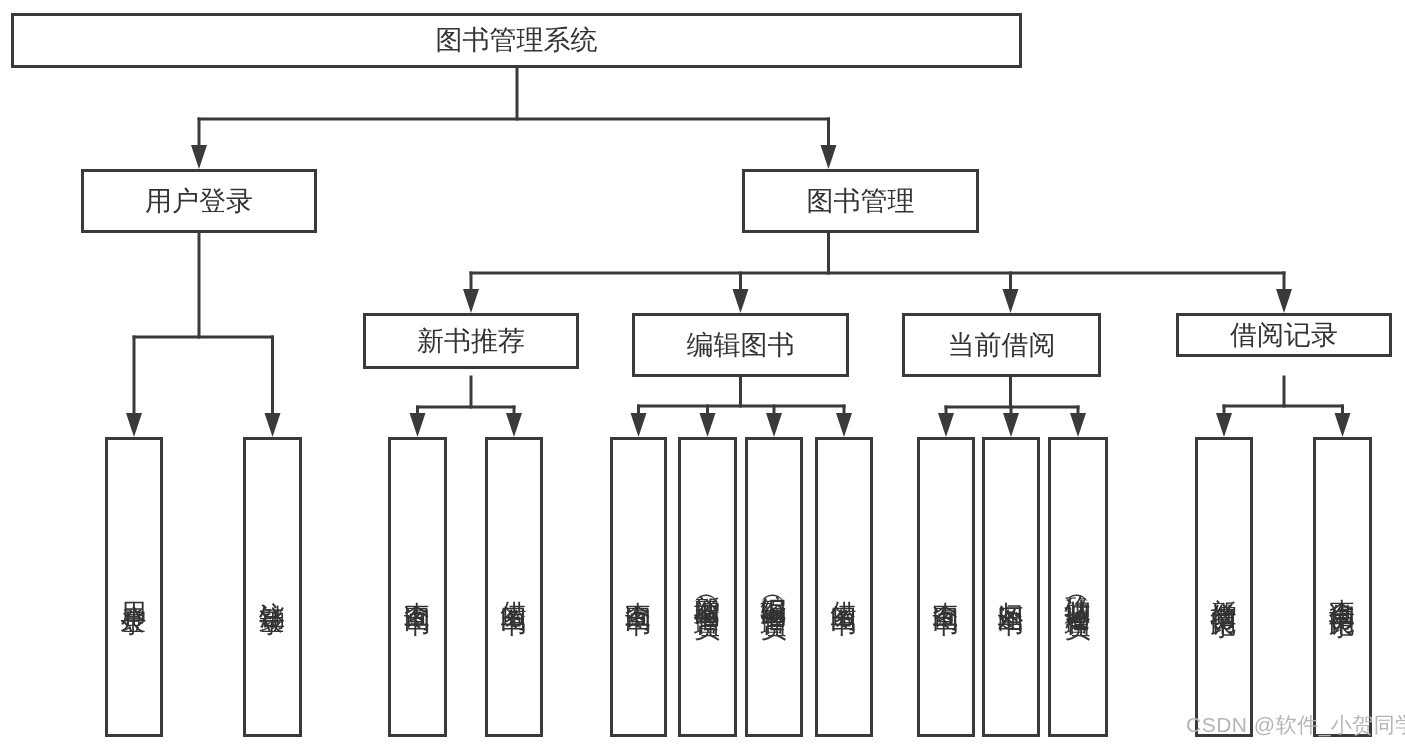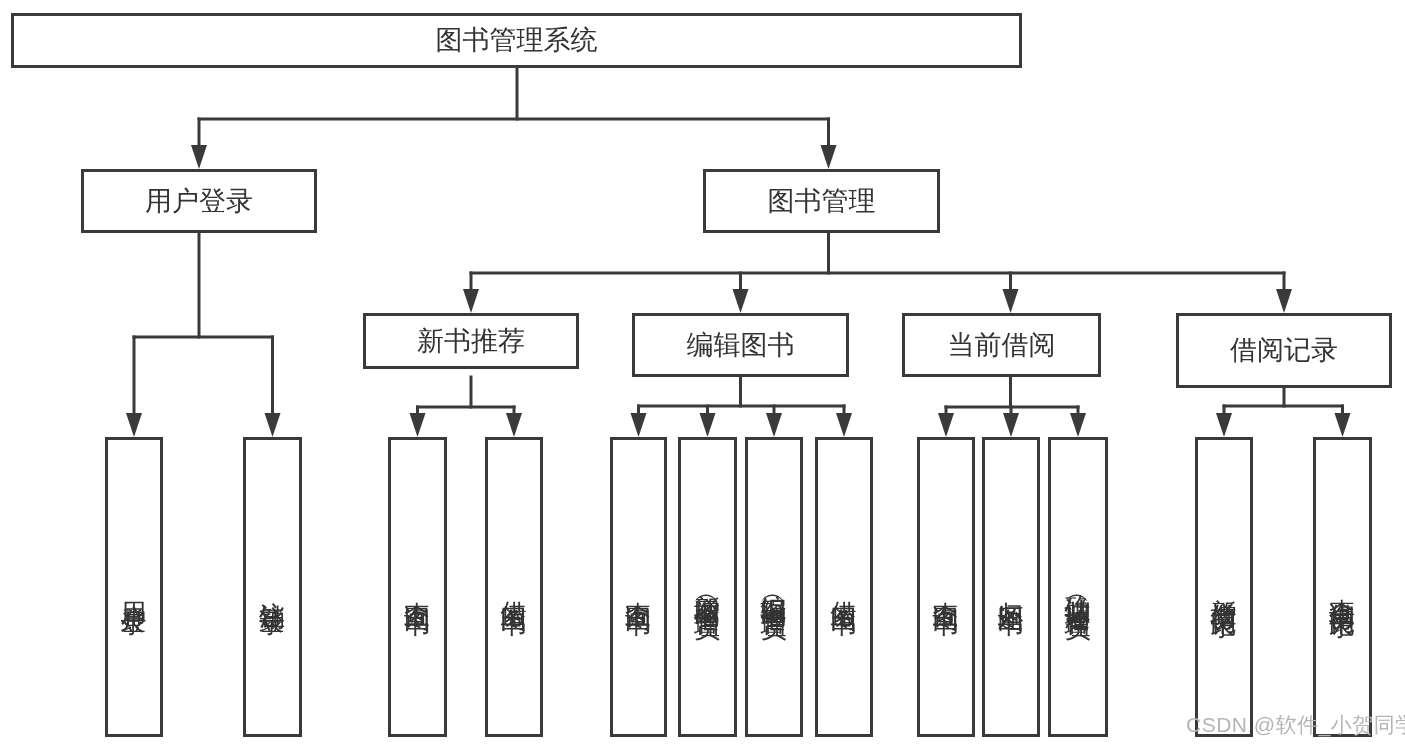--- a/index.html
+++ b/index.html
@@ -135,29 +135,29 @@
       <polygon class="arrowhead" points="1216,413 1232,413 1224,437"></polygon>
       <line class="edge" x1="1342.5" y1="406" x2="1342.5" y2="419"></line>
       <polygon class="arrowhead" points="1334.5,413 1350.5,413 1342.5,437"></polygon>
     </g>
   </svg>
 
   <div class="node" style="left:11px; top:13px; width:1011px; height:55px;text-align:center;">图书管理系统</div>
 
   <div class="node" style="left:81px; top:169px; width:236px; height:64px;">用户登录</div>
 
-  <div class="node" style="left:703px; top:169px; width:237px; height:64px;">图书管理</div>
+  <div class="node" style="left:742px; top:169px; width:237px; height:64px;">图书管理</div>
 
   <div class="node" style="left:363px; top:313px; width:216px; height:56px;">新书推荐</div>
 
   <div class="node" style="left:632px; top:313px; width:217px; height:64px;">编辑图书</div>
 
   <div class="node" style="left:902px; top:313px; width:199px; height:64px;">当前借阅</div>
 
-  <div class="node" style="left:1176px; top:313px; width:216px; height:75px;">借阅记录</div>
+  <div class="node" style="left:1176px; top:313px; width:216px; height:44px;">借阅记录</div>
 
   <div class="node vertical" style="left:105px; top:437px; width:58px; height:300px;">用户登录</div>
 
   <div class="node vertical" style="left:243px; top:437px; width:59px; height:300px;">注销登录</div>
 
   <div class="node vertical" style="left:388px; top:437px; width:59px; height:300px;">查询图书</div>
 
   <div class="node vertical" style="left:485px; top:437px; width:58px; height:300px;">借阅图书</div>
 
   <div class="node vertical" style="left:610px; top:437px; width:57px; height:300px;">查询图书</div>

